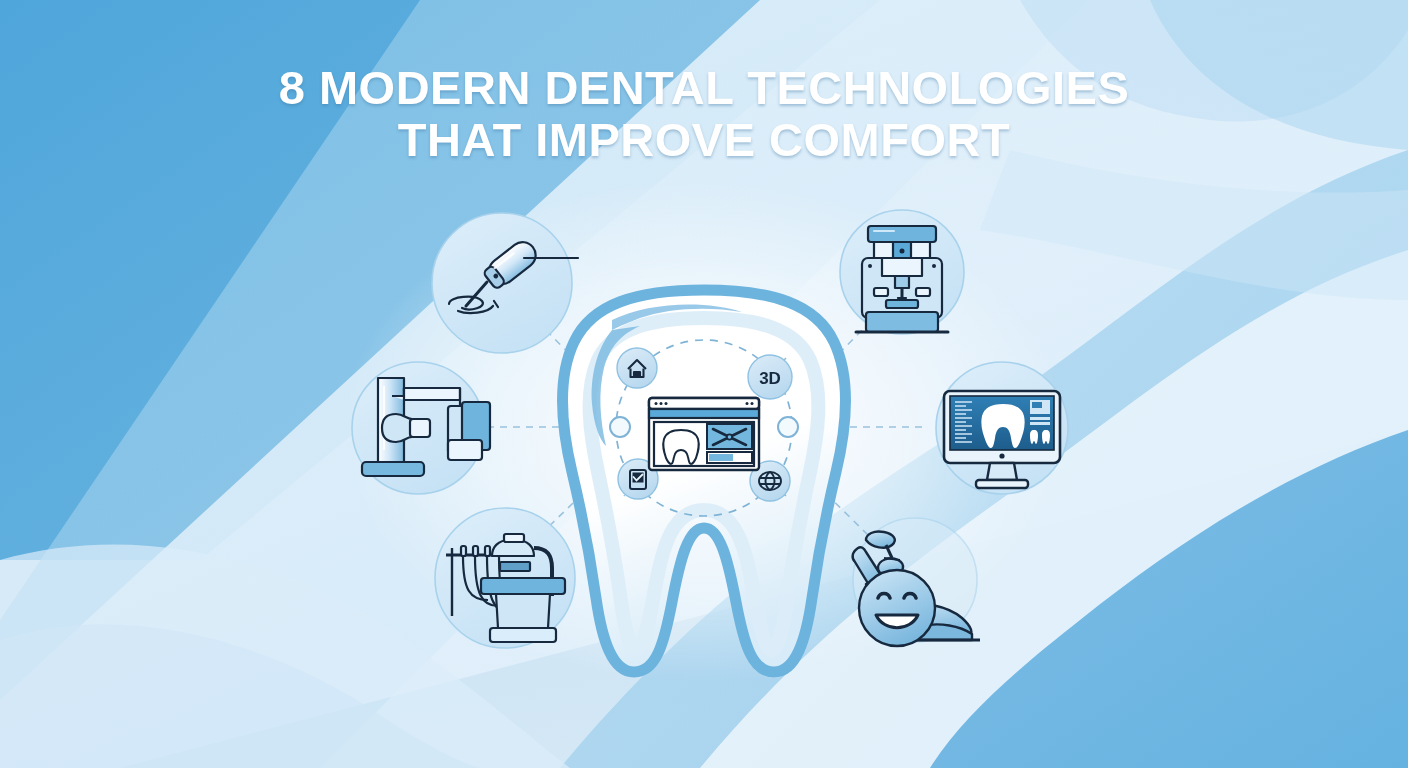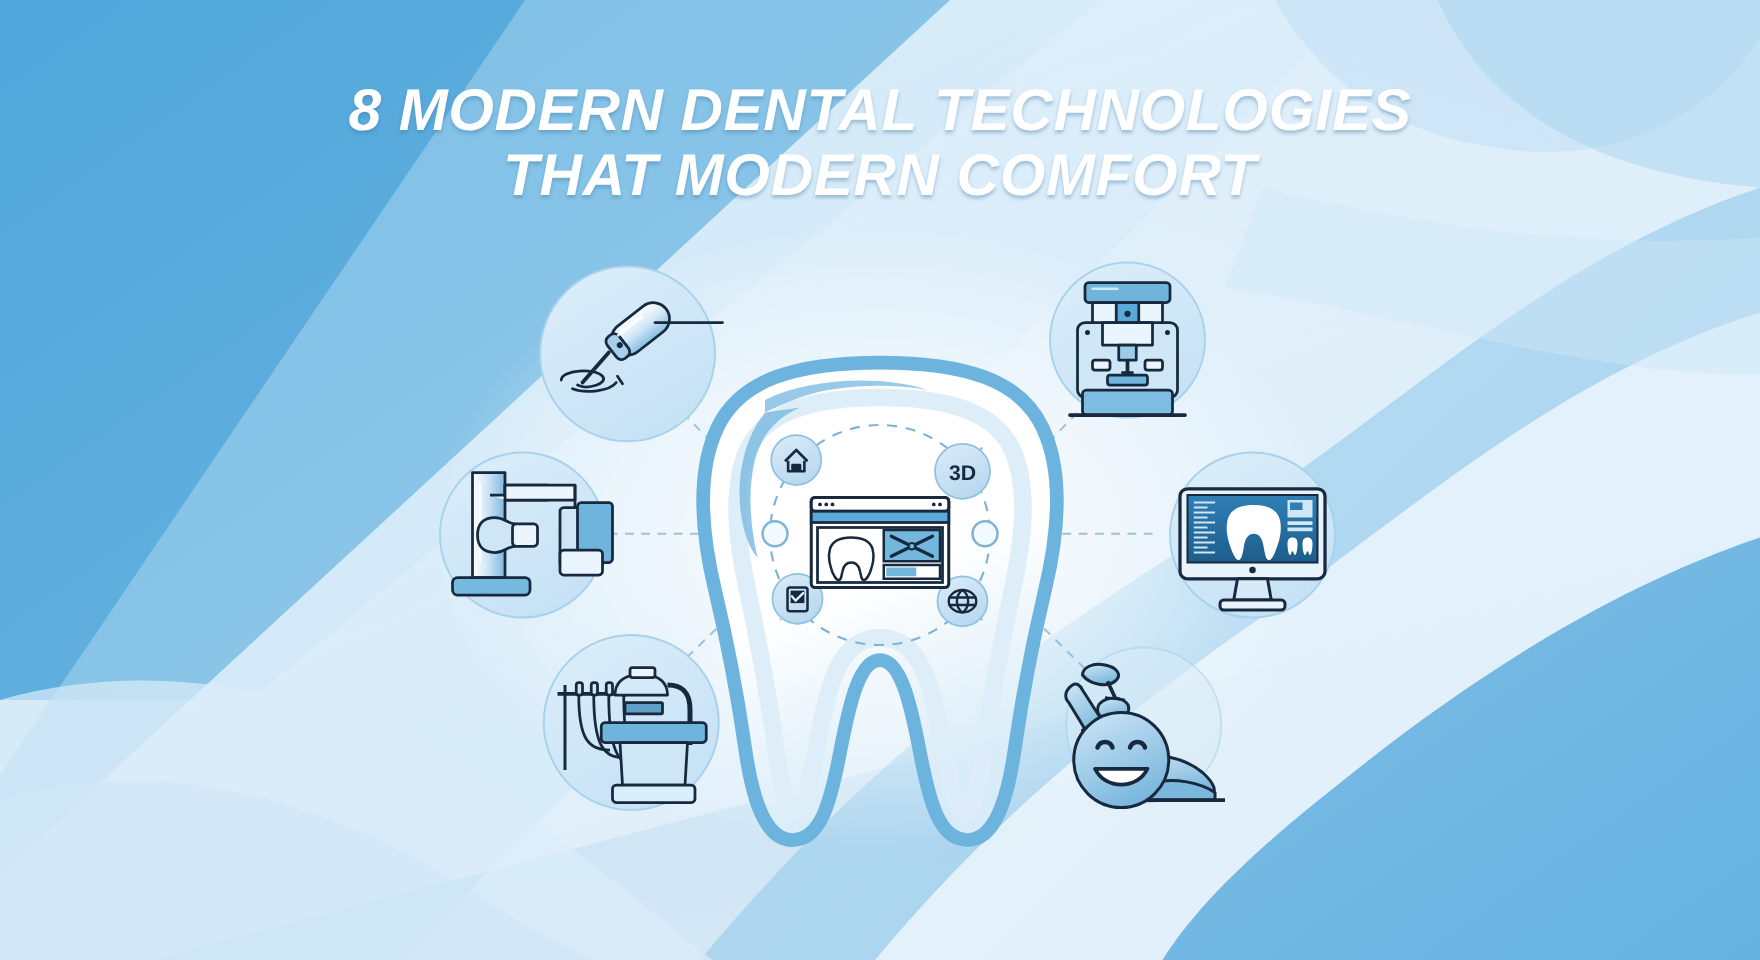--- a/index.html
+++ b/index.html
@@ -24,21 +24,20 @@
     display: block;
   }
   #titleblock {
     position: absolute;
     left: 0;
     top: 62px;
     width: 1408px;
     text-align: center;
     z-index: 5;
     pointer-events: none;
-    font-style: italic;
   }
   #titleblock .line {
     display: block;
     color: #ffffff;
     font-weight: bold;
     font-size: 47px;
     letter-spacing: 0.5px;
     line-height: 52px;
     text-shadow: 0 2px 3px rgba(60,115,160,0.38);
   }
@@ -99,21 +98,21 @@
     <path d="M980,230 C1120,250 1260,300 1408,300 L1408,190 C1270,200 1130,180 1010,150 Z" fill="#cfe6f6" opacity="0.45"></path>
 
     <path d="M0,768 L0,560 C140,520 300,560 420,650 C500,710 540,745 570,768 Z" fill="#dbedfa" opacity="0.7"></path>
     <path d="M0,768 L0,640 C120,600 270,640 380,715 C430,748 460,762 480,768 Z" fill="#cfe6f7" opacity="0.6"></path>
 
     <ellipse cx="704" cy="455" rx="430" ry="300" fill="url(#gGlow)"></ellipse>
   </svg>
 
   <div id="titleblock">
     <span class="line">8 MODERN DENTAL TECHNOLOGIES</span>
-    <span class="line">THAT MODERN COMFORT</span>
+    <span class="line">THAT IMPROVE COMFORT</span>
   </div>
 
   <svg id="art" viewBox="0 0 1408 768">
     <defs>
       <linearGradient id="toothInner" x1="0" y1="0" x2="0.3" y2="1">
         <stop offset="0" stop-color="#ffffff"></stop>
         <stop offset="0.55" stop-color="#ffffff"></stop>
         <stop offset="1" stop-color="#d7ebf8"></stop>
       </linearGradient>
       <linearGradient id="circFill" x1="0" y1="0" x2="0.6" y2="1">

